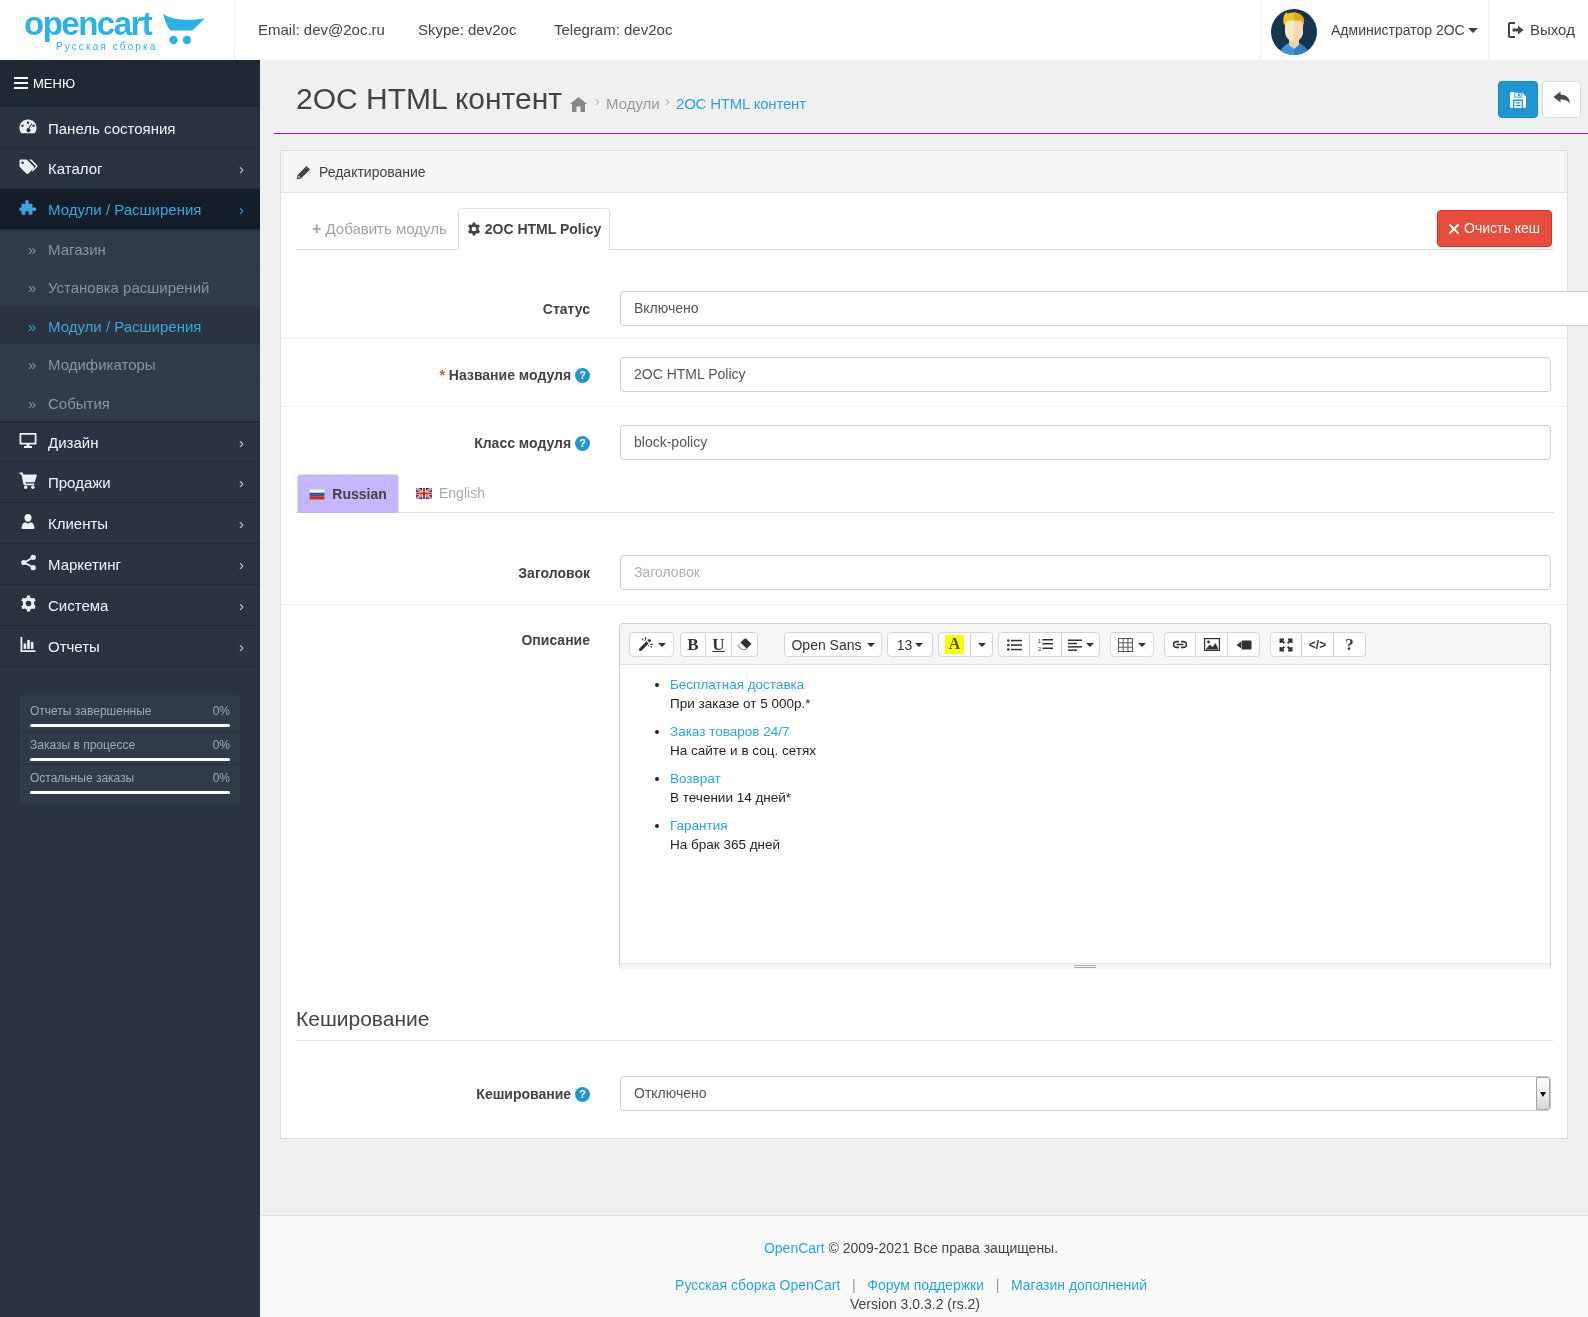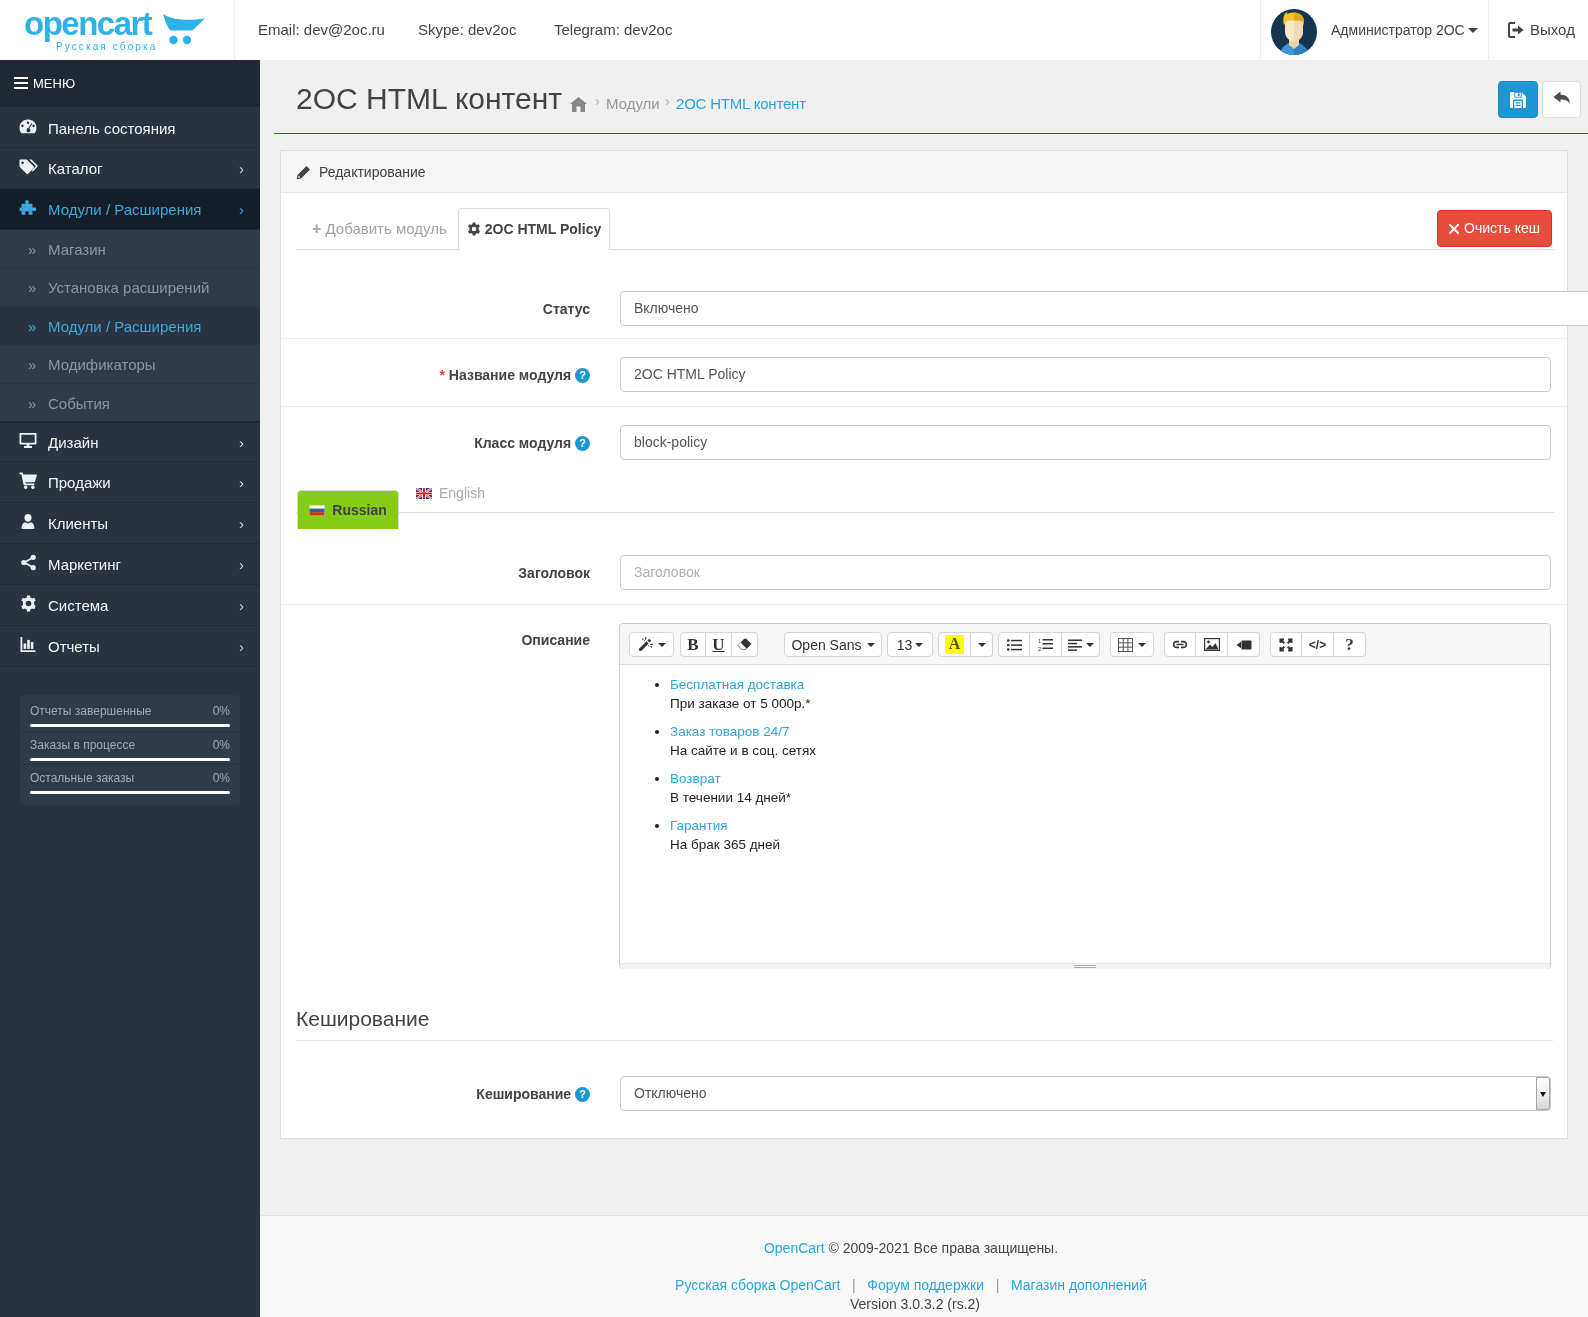--- a/index.html
+++ b/index.html
@@ -258,21 +258,21 @@
       <span style="line-height:33px; padding-left:13px;">2OC HTML Policy</span>
     </div>
   <div class="abs hr" style="top:255px;"></div>
 
   <div class="abs lbl" style="left:15px; top:284px; width:294px;">Класс модуля <span class="help">?</span></div>
   <div class="abs field" style="left:339px; top:274px; width:931px; height:35px;">
       <span style="line-height:33px; padding-left:13px;">block-policy</span>
     </div>
 
   <div class="abs" style="left:15px; top:361px; width:1258px; height:1px; background:#ddd;"></div>
-  <div class="abs" style="left:16px; top:323px; width:102px; height:39px; background:#84cc16; border:1px solid #ddd; border-bottom:0; border-radius:4px 4px 0 0; font-size:14px; font-weight:bold; color:#434343; line-height:38px; text-align:center;margin-top:16px;"><svg style="vertical-align:-1px; margin-right:7px;" width="16" height="11" viewBox="0 0 16 11">
+  <div class="abs" style="left:16px; top:323px; width:102px; height:39px; background:#c4b5fd; border:1px solid #ddd; border-bottom:0; border-radius:4px 4px 0 0; font-size:14px; font-weight:bold; color:#434343; line-height:38px; text-align:center;"><svg style="vertical-align:-1px; margin-right:7px;" width="16" height="11" viewBox="0 0 16 11">
         <rect width="16" height="3.7" fill="#fff"></rect>
         <rect y="3.7" width="16" height="3.6" fill="#3757a5"></rect>
         <rect y="7.3" width="16" height="3.7" fill="#d52b1e"></rect>
         <rect x="0.3" y="0.3" width="15.4" height="10.4" fill="none" stroke="#bbb" stroke-width="0.6"></rect>
       </svg>Russian</div>
   <div class="abs" style="left:120px; top:323px; height:38px; line-height:38px; font-size:14px; color:#a9a9a9; padding:0 15px;"><svg style="vertical-align:-1px; margin-right:7px;" width="16" height="11" viewBox="0 0 16 11">
         <rect width="16" height="11" fill="#2b3990"></rect>
         <path d="M0 0 L16 11 M16 0 L0 11" stroke="#fff" stroke-width="2.2"></path>
         <path d="M0 0 L16 11 M16 0 L0 11" stroke="#d52b1e" stroke-width="0.9"></path>
         <rect x="6.2" width="3.6" height="11" fill="#fff"></rect>

